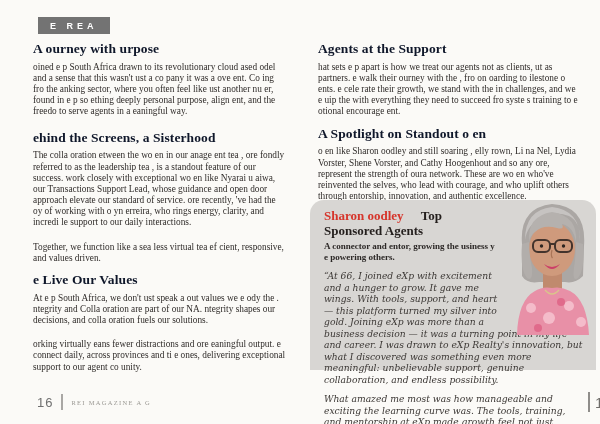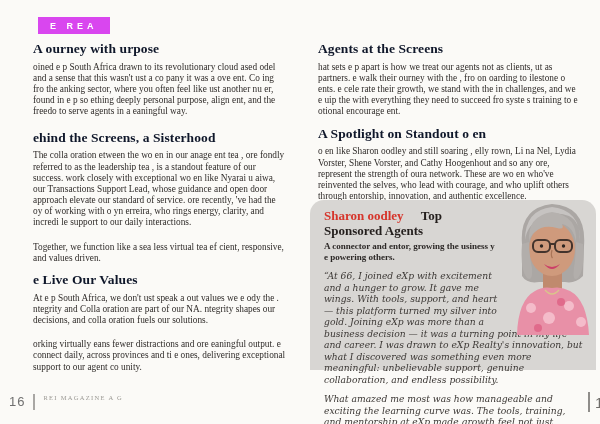--- a/index.html
+++ b/index.html
@@ -4,21 +4,21 @@
 <style>
   html,body{margin:0;padding:0;background:#e9e7e4;}
   .spread{
     position:relative; width:600px; height:424px; margin:0 auto;
     background:#fbfaf7; overflow:hidden;
     font-family:"Liberation Serif", serif; color:#2e2a28;
   }
   
   .tag{
     position:absolute; left:38px; top:17px; height:17px;
-    background:#d946ef; color:#fff;
+    background:#737373; color:#fff;
     font-family:"Liberation Sans", sans-serif;
     font-size:9px; letter-spacing:4px; font-weight:bold;
     display:flex; align-items:center; padding:0 12px;
   }
   
   .col{position:absolute; top:42px;}
   .col-left{left:33px; width:253px;}
   .col-right{left:318px; width:262px;}
   h2.sec{
     font-size:13.5px; line-height:1.1; margin:0 0 5px 0;
@@ -45,21 +45,21 @@
   }
   .spotlight q, .spotlight .quote{
     display:block; font-family:"DejaVu Serif", serif; font-style:italic;
     font-size:9.2px; line-height:1.25; color:#3b3734; margin:0 0 8px 0;
   }
   
   .portrait{position:absolute; left:505px; top:192px; width:95px; height:143px; z-index:3;}
   .portrait svg{display:block; width:100%; height:100%;}
   
   .footer-left{
-    position:absolute; left:9px; top:394px; display:flex; 
+    position:absolute; left:37px; top:394px; display:flex; align-items:center;
     font-family:"Liberation Sans", sans-serif;
   }
   .pageno{font-size:13px; color:#6f6f6f; letter-spacing:1px;}
   .foot-bar{width:2px; height:16px; background:#a9a7a4; margin:0 8px;}
   .mag-label{
     font-size:6.5px; color:#9a9893; letter-spacing:1.3px;
     font-family:"Liberation Serif", serif;
   }
   .footer-right{
     position:absolute; left:588px; top:392px; display:flex; align-items:center;
@@ -85,21 +85,21 @@
     <p>The colla oration etween the wo en in our anage ent tea , ore fondly referred to as the leadership tea , is a standout feature of our success. work closely with exceptional wo en like Nyarai u aiwa, our Transactions Support Lead, whose guidance and open door approach elevate our standard of service. ore recently, 've had the oy of working with o yn erreira, who rings energy, clarity, and incredi le support to our daily interactions.</p>
     <div class="gap"></div>
     <p>Together, we function like a sea less virtual tea ef cient, responsive, and values driven.</p>
     <h2 class="sec">e Live Our Values</h2>
     <p>At e p South Africa, we don't ust speak a out values we e ody the . ntegrity and Colla oration are part of our NA. ntegrity shapes our decisions, and colla oration fuels our solutions.</p>
     <div class="gap"></div>
     <p>orking virtually eans fewer distractions and ore eaningful output. e connect daily, across provinces and ti e ones, delivering exceptional support to our agent co unity.</p>
   </div>
 
   <div class="col col-right">
-    <h2 class="sec">Agents at the Screens</h2>
+    <h2 class="sec">Agents at the Support</h2>
     <p>hat sets e p apart is how we treat our agents not as clients, ut as partners. e walk their ourney with the , fro on oarding to ilestone o ents. e cele rate their growth, we stand with the in challenges, and we e uip the with everything they need to succeed fro syste s training to e otional encourage ent.</p>
     <h2 class="sec">A Spotlight on Standout o en</h2>
     <p>o en like Sharon oodley and still soaring , elly rown, Li na Nel, Lydia Vorster, Shene Vorster, and Cathy Hoogenhout and so any ore, represent the strength of oura network. These are wo en who've reinvented the selves, who lead with courage, and who uplift others through entorship, innovation, and authentic excellence.</p>
     <p>Sharon oodley ost Sponsored Agents A connector and entor, growing the usiness y e powering others. As Sharon says</p>
   </div>
 
   <div class="spotlight">
     <div class="photo-spacer"></div>
     <div class="spot-head">
       <span class="spot-name">Sharon oodley</span>

